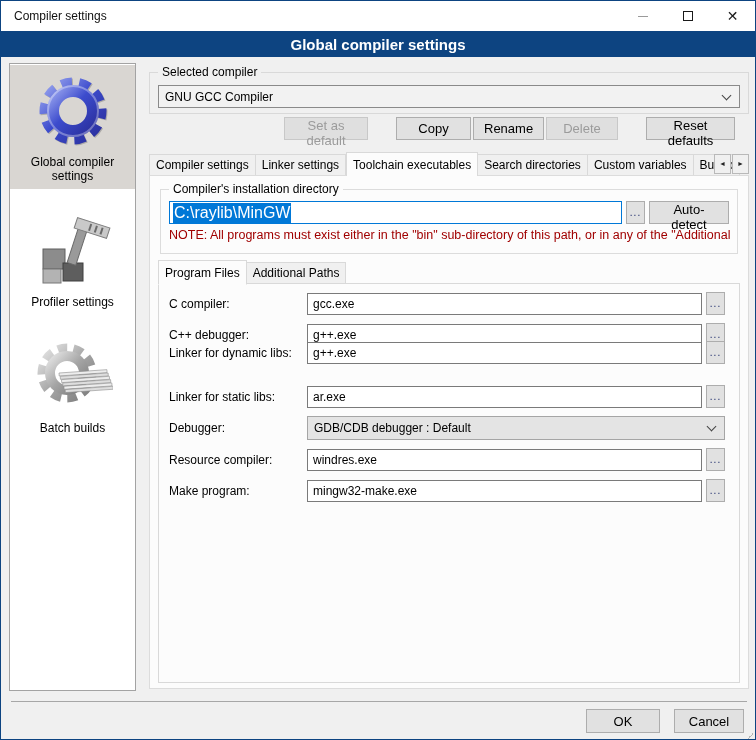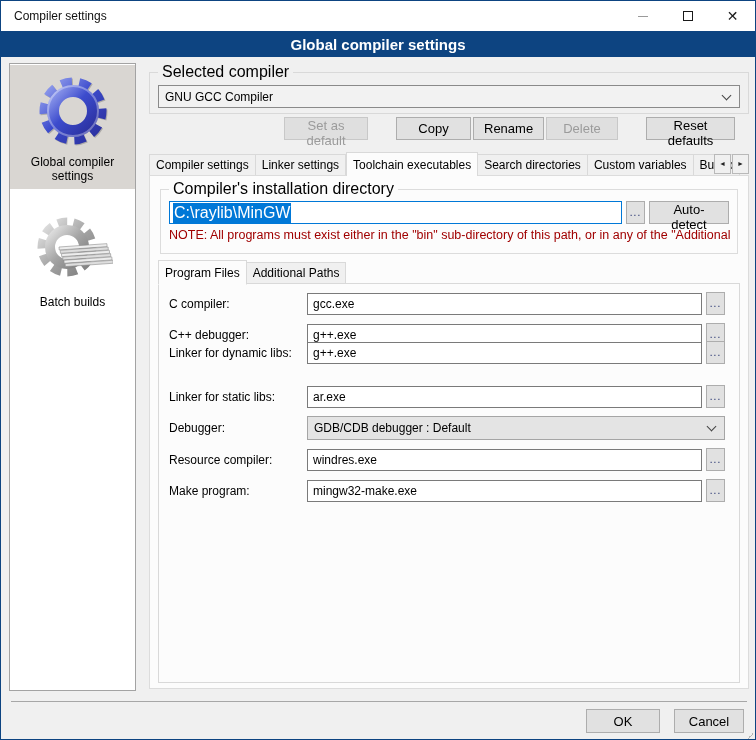--- a/index.html
+++ b/index.html
@@ -26,21 +26,21 @@
   
   .sidebar { position:absolute; left:8px; top:6px; width:127px; height:628px; background:#fff; border:1px solid #a3a3a3; padding-top:1px; }
   .side-item { width:100%; padding:4px 2px 6px 2px; text-align:center; cursor:default; }
   .side-item.selected { background:#d9d6d2; }
   .side-item + .side-item { margin-top:16px; }
   .side-icon { display:block; margin:2px auto 4px auto; width:80px; height:80px; }
   .side-label { display:block; font-size:12px; line-height:14px; color:#000; }
 
   
   .groupbox { position:absolute; border:1px solid #d9d9d9; }
-  .groupbox > .legend { position:absolute; top:-8px; left:8px; padding:0 4px; font-size:16px; background:#f0f0f0; line-height:14px; }
+  .groupbox > .legend { position:absolute; top:-8px; left:8px; padding:0 4px; font-size:12px; background:#f0f0f0; line-height:14px; }
 
   .grp-compiler { left:148px; top:15px; width:600px; height:42px; }
   .combo { display:flex; align-items:center; border:1px solid #8a8a8a; background:#f2f2f2; height:23px; padding:0 6px; cursor:default; }
   .combo .combo-text { flex:1; font-size:12px; white-space:nowrap; overflow:hidden; }
   .chevron { width:7px; height:7px; border-right:1px solid #444; border-bottom:1px solid #444; transform:rotate(45deg); margin:-3px 3px 0 6px; flex:none; }
   .combo-compiler { position:absolute; left:8px; right:8px; top:12px; }
 
   .action-row { position:absolute; left:148px; top:60px; width:600px; height:23px; display:flex; justify-content:flex-end; padding-right:14px; }
   .btn { background:#e1e1e1; border:1px solid #adadad; font-family:"Liberation Sans",sans-serif; font-size:13px; height:23px; padding:0 10px; cursor:default; }
   .btn.disabled { background:#dfdfdf; border-color:#c8c8c8; color:#9b9b9b; }
@@ -127,20 +127,37 @@
             </linearGradient>
           </defs>
           <g>
             <circle cx="41" cy="41" r="27" fill="none" stroke="#00000033" stroke-width="13" stroke-dasharray="10 6.96" stroke-dashoffset="3"></circle>
             <circle cx="40" cy="40" r="27" fill="none" stroke="url(#bluegrad)" stroke-width="13" stroke-dasharray="10 6.96" stroke-dashoffset="3"></circle>
             <circle cx="40" cy="40" r="20" fill="none" stroke="url(#bluegrad)" stroke-width="12"></circle>
             <circle cx="40" cy="40" r="25" fill="none" stroke="#ffffff55" stroke-width="2"></circle>
           </g>
         </svg>
         <span class="side-label">Global compiler settings</span>
+      </div>
+      <div class="side-item">
+        <svg class="side-icon" viewBox="0 0 80 80">
+          <g>
+            <rect x="10" y="38" width="22" height="20" fill="#8c8c8c" stroke="#5f5f5f"></rect>
+            <rect x="10" y="58" width="18" height="14" fill="#b3b3b3" stroke="#777"></rect>
+            <rect x="30" y="52" width="20" height="18" fill="#5e5e5e" stroke="#3f3f3f"></rect>
+            <g transform="rotate(18 46 28)">
+              <rect x="42" y="10" width="9" height="44" fill="#9a9a9a" stroke="#6a6a6a"></rect>
+              <rect x="38" y="8" width="34" height="11" fill="#c9c9c9" stroke="#7d7d7d"></rect>
+              <rect x="52" y="10" width="2" height="7" fill="#6a6a6a"></rect>
+              <rect x="58" y="10" width="2" height="7" fill="#6a6a6a"></rect>
+              <rect x="64" y="10" width="2" height="7" fill="#6a6a6a"></rect>
+            </g>
+          </g>
+        </svg>
+        <span class="side-label">Profiler settings</span>
       </div>
       <div class="side-item">
         <svg class="side-icon" viewBox="0 0 80 80">
           <defs>
             <linearGradient id="graygrad" x1="0" y1="0" x2="1" y2="1">
               <stop offset="0" stop-color="#e3e3e3"></stop>
                 <stop offset="0.5" stop-color="#a5a5a5"></stop>
                 <stop offset="1" stop-color="#7d7d7d"></stop>
             </linearGradient>
           </defs>

